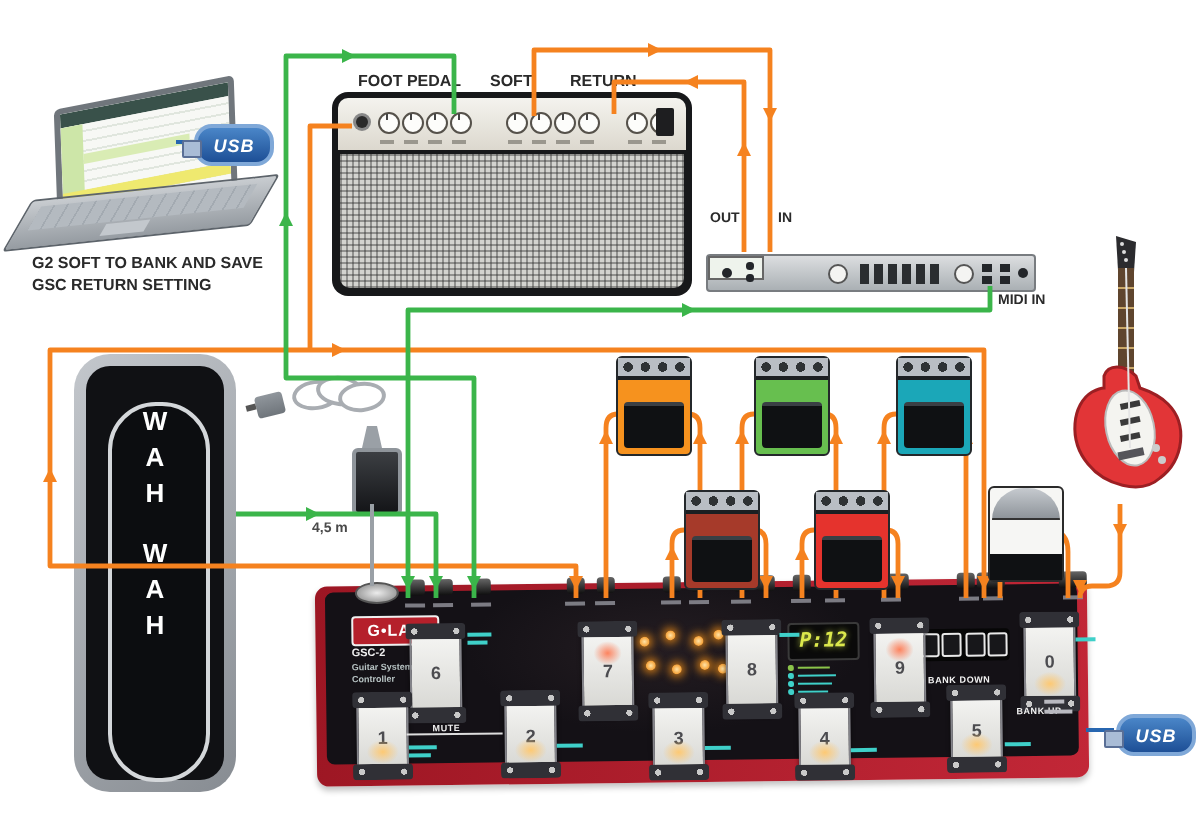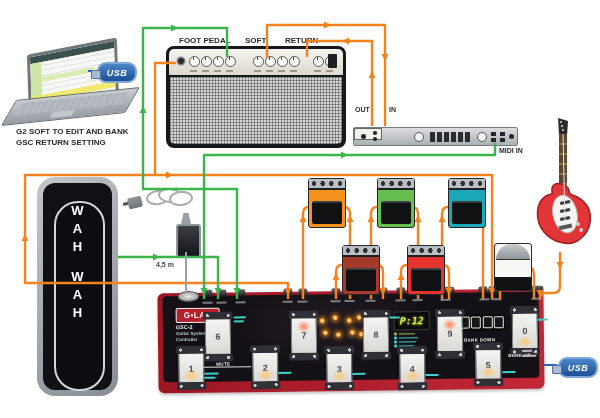--- a/index.html
+++ b/index.html
@@ -155,21 +155,21 @@
       <div class="lp-body"></div>
       <div class="lp-col"></div>
       <div class="lp-green"></div>
       <div class="lp-yellow"></div>
     </div>
     <div class="abs lp-base">
       <div class="lp-keys"></div>
       <div class="lp-pad"></div>
     </div>
   </div>
-  <div class="lbl" style="left:16px;top:127px;font-size:8px;">G2 SOFT TO EDIT AND BANK</div>
+  <div class="lbl" style="left:16px;top:127px;font-size:8px;">G2 SOFT TO BANK AND SAVE</div>
   <div class="lbl" style="left:16px;top:138px;font-size:8px;">GSC RETURN SETTING</div>
 
   <div class="lbl" style="left:179px;top:36px;font-size:8px;">FOOT PEDAL</div>
   <div class="lbl" style="left:245px;top:36px;font-size:8px;">SOFT</div>
   <div class="lbl" style="left:285px;top:36px;font-size:8px;">RETURN</div>
   <div class="abs amp">
     <div class="amp-panel">
       <div class="amp-jack"></div>
       <div class="knob" style="left:20px;"></div>
       <div class="knob" style="left:32px;"></div>

